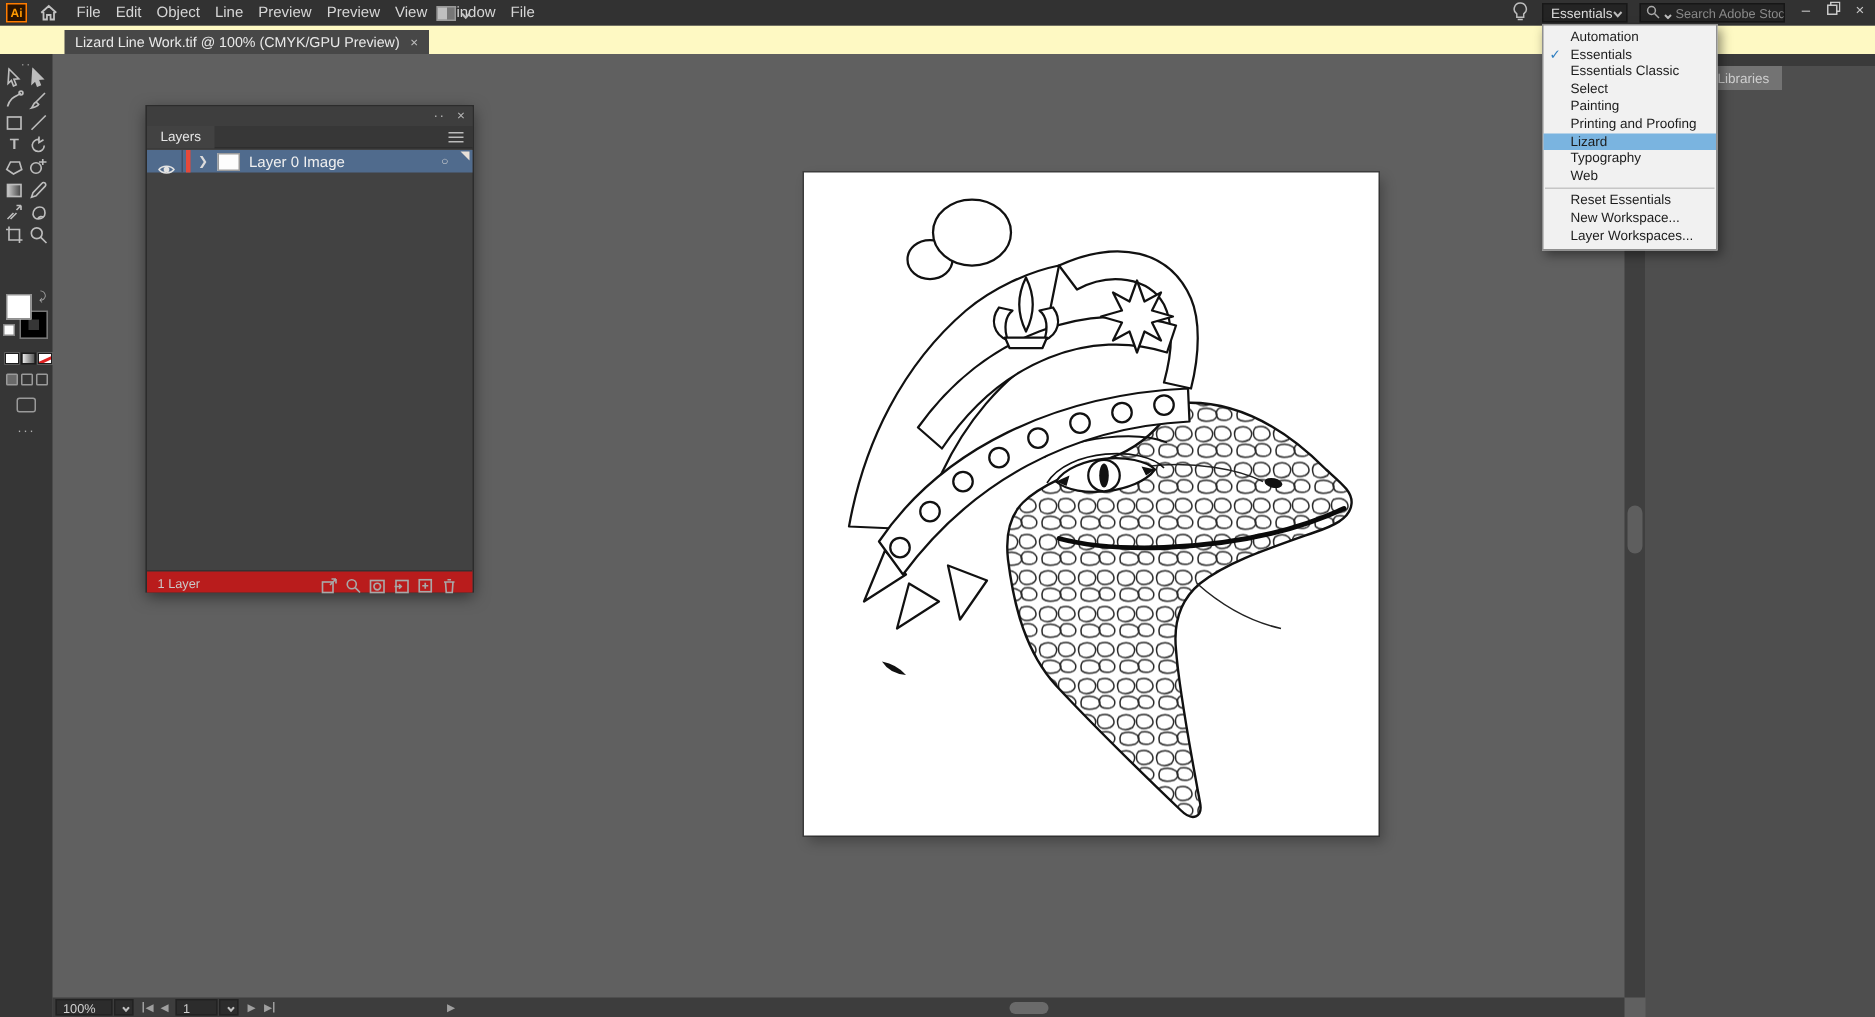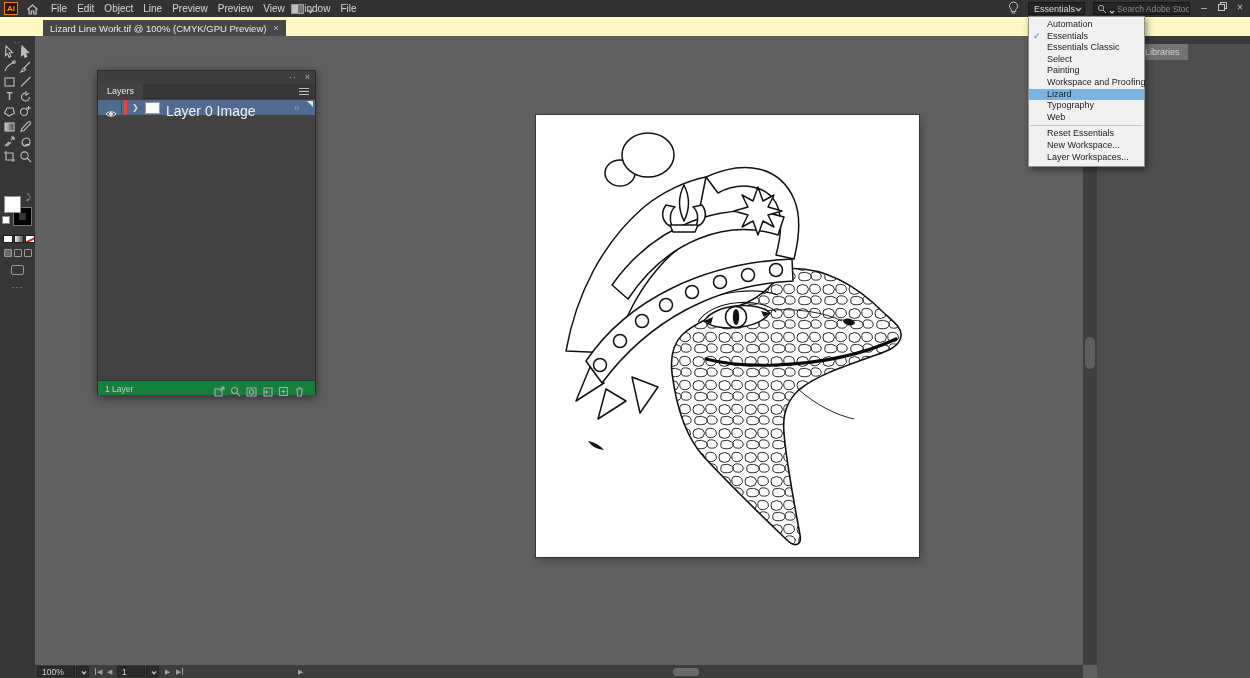--- a/index.html
+++ b/index.html
@@ -69,25 +69,25 @@
     color:#e6e6e6; font-size:9px; line-height:15px; }
   .hamb { position:absolute; right:6px; top:4px; width:10px; height:7px;
     border-top:1.5px solid #bbb; border-bottom:1.5px solid #bbb; }
   .hamb:after { content:""; position:absolute; left:0; top:1.6px; width:10px; height:1.5px; background:#bbb; }
   #lrow { left:0; top:29px; width:100%; height:15px; background:#506b8d; }
   #lrow .eye svg { stroke:#e3e3e3; fill:none; stroke-width:1; }
   #lrow .sep { position:absolute; left:23px; top:0; width:1px; height:15px; background:#3c5068; }
   #lrow .bar { position:absolute; left:26px; top:0; width:2.5px; height:15px; background:#e5493a; }
   #lrow .dis { position:absolute; left:34px; top:3px; color:#dcdcdc; font-size:8px; }
   #lrow .thumb { position:absolute; left:47px; top:1.5px; width:15px; height:12px; background:#fdfdfd; border:1px solid #9a9a9a; }
-  #lrow .nm { position:absolute; left:68px; top:3px; color:#f0f0f0; font-size:14px; }
+  #lrow .nm { position:absolute; left:68px; top:3px; color:#f0f0f0; font-size:10px; }
   #lrow .tgt { position:absolute; right:16px; top:3px; color:#d5d5d5; font-size:8px; }
   #lrow .selmark { position:absolute; right:2px; top:1px; width:0; height:0;
     border-left:6px solid transparent; border-top:6px solid #e8e0d8; }
-  #lp-foot { left:0; top:309px; width:100%; height:15px; background:#15803d; border-top:1px solid #333; }
+  #lp-foot { left:0; top:309px; width:100%; height:15px; background:#b91c1c; border-top:1px solid #333; }
   #lp-foot .cnt { position:absolute; left:7px; top:3px; color:#c9c9c9; font-size:8.5px; }
   #lp-foot .ic { position:absolute; top:2px; }
   #lp-foot svg { stroke:#a8a8a8; fill:none; stroke-width:1.1; }
 
   
   #vscroll { left:1083px; top:36px; width:14px; height:629px; background:#3f3f3f; z-index:5; }
   #vthumb { left:2px; top:301px; width:10px; height:32px; background:#5e5e5e; border-radius:5px; }
   #bottombar { left:35px; top:665px; width:1048px; height:13px; background:#3d3d3d; z-index:6; }
   #hthumb { position:absolute; left:638px; top:2.5px; width:26px; height:8px; background:#6a6a6a; border-radius:4px; }
 
@@ -433,21 +433,21 @@
     <span class="c">··</span>
   </div>
 </div>
 
 <div id="wsmenu" class="abs">
   <div class="mi"><span>Automation</span></div>
   <div class="mi"><span class="chk">✓</span><span>Essentials</span></div>
   <div class="mi"><span>Essentials Classic</span></div>
   <div class="mi"><span>Select</span></div>
   <div class="mi"><span>Painting</span></div>
-  <div class="mi"><span>Workspace and Proofing</span></div>
+  <div class="mi"><span>Printing and Proofing</span></div>
   <div class="mi hl"><span>Lizard</span></div>
   <div class="mi"><span>Typography</span></div>
   <div class="mi"><span>Web</span></div>
   <div class="sep"></div>
   <div class="mi"><span>Reset Essentials</span></div>
   <div class="mi"><span>New Workspace...</span></div>
   <div class="mi"><span>Layer Workspaces...</span></div>
 </div>
 
 </body></html>

